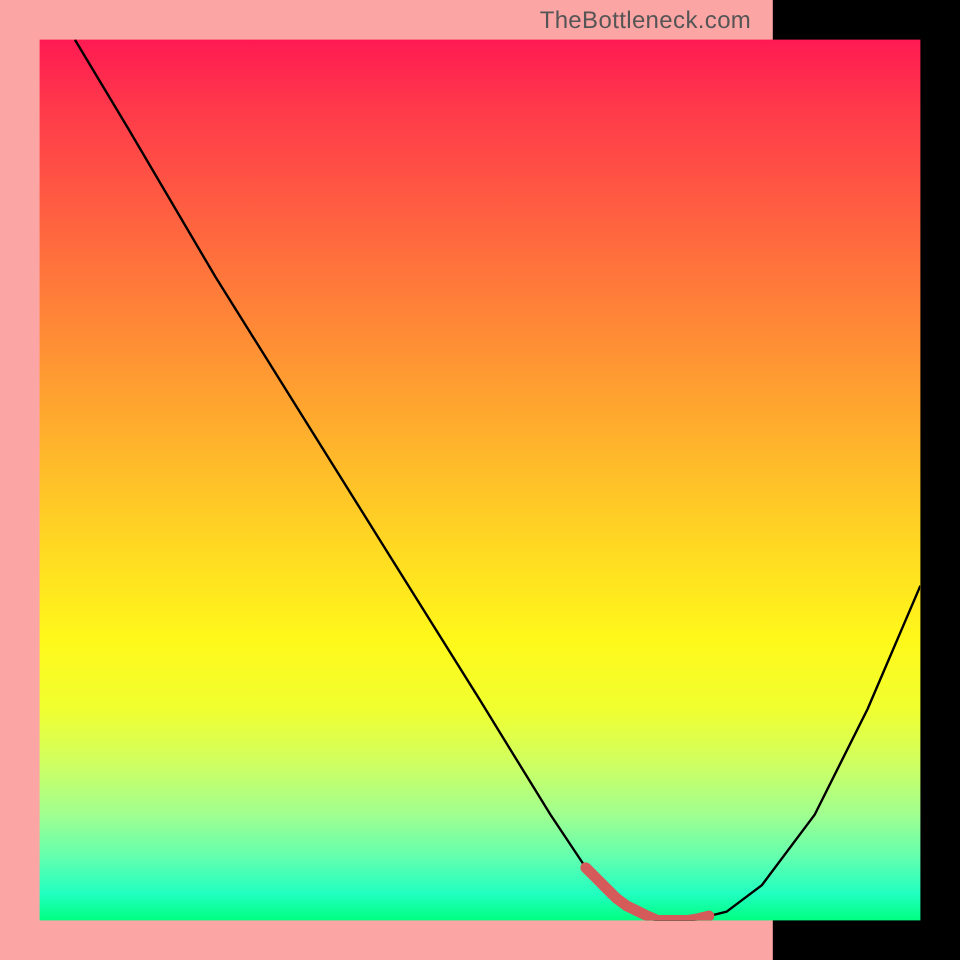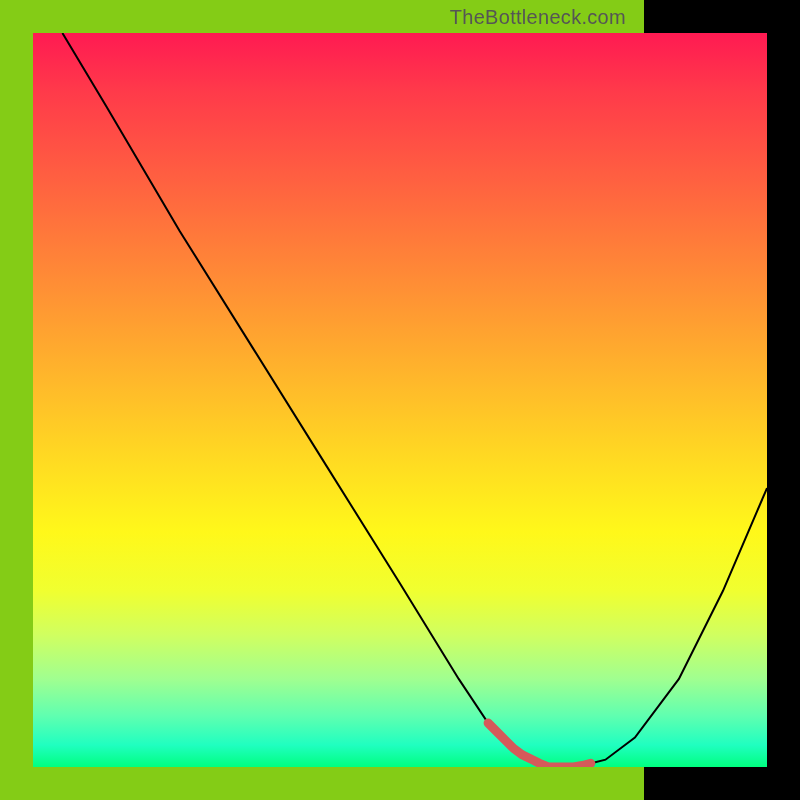--- a/index.html
+++ b/index.html
@@ -8,21 +8,21 @@
     width: 800px;
     height: 800px;
     background: #000;
     font-family: Arial, sans-serif;
     overflow: hidden;
   }
   .container {
     position: relative;
     width: 644px;
     height: 800px;
-    background: #84cc16;
+    background: #fca5a5;
   }
   .watermark {
     position: absolute;
     top: 6px;
     right: 18px;
     color: #555;
     font-size: 20px;
     font-weight: 500;
     letter-spacing: 0.3px;
     z-index: 10;

